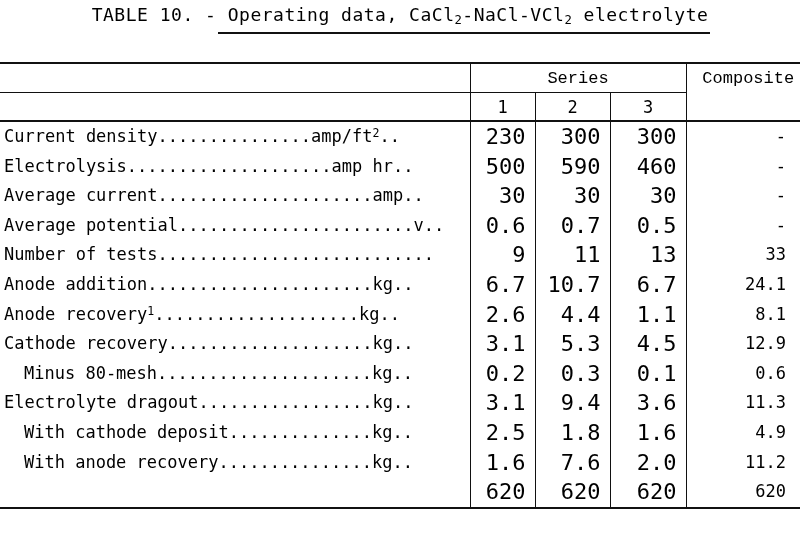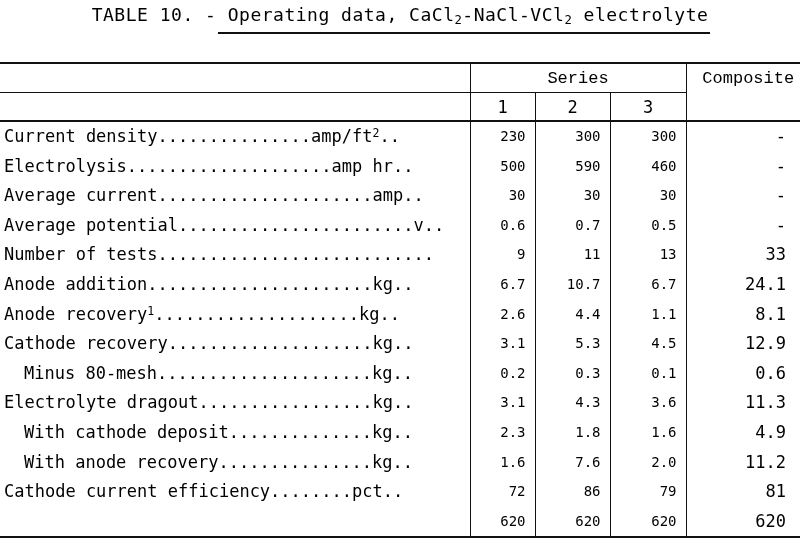--- a/index.html
+++ b/index.html
@@ -117,21 +117,21 @@
     overflow: hidden;
     margin-top: 40px;
   }
   .stub .indent { display: inline-block; width: 20px; }
   .leader {
     letter-spacing: 0px;
   }
   .num {
     text-align: right;
     padding-right: 9px !important;
-    font-size: 14px;
+    font-size: 22px;
     white-space: nowrap;
     margin-left: 29px;
   }
   .num-comp {
     text-align: right;
     padding-right: 14px !important;
     font-size: 17px;
     white-space: nowrap;
   }
 </style>
@@ -230,44 +230,37 @@
           <tr>
             <td class="row-cell stub"><span class="indent"></span><span>Minus 80-mesh</span><span class="leader">.....................</span><span>kg..</span></td>
             <td class="row-cell num vline-l">0.2</td>
             <td class="row-cell num vline-l">0.3</td>
             <td class="row-cell num vline-l">0.1</td>
             <td class="row-cell num-comp vline-l">0.6</td>
           </tr>
           <tr>
             <td class="row-cell stub"><span>Electrolyte dragout</span><span class="leader">.................</span><span>kg..</span></td>
             <td class="row-cell num vline-l">3.1</td>
-            <td class="row-cell num vline-l">4.3</td>
+            <td class="row-cell num vline-l">9.4</td>
             <td class="row-cell num vline-l">3.6</td>
             <td class="row-cell num-comp vline-l">11.3</td>
           </tr>
           <tr>
             <td class="row-cell stub"><span class="indent"></span><span>With cathode deposit</span><span class="leader">..............</span><span>kg..</span></td>
-            <td class="row-cell num vline-l">2.3</td>
+            <td class="row-cell num vline-l">2.5</td>
             <td class="row-cell num vline-l">1.8</td>
             <td class="row-cell num vline-l">1.6</td>
             <td class="row-cell num-comp vline-l">4.9</td>
           </tr>
           <tr>
             <td class="row-cell stub"><span class="indent"></span><span>With anode recovery</span><span class="leader">...............</span><span>kg..</span></td>
             <td class="row-cell num vline-l">1.6</td>
             <td class="row-cell num vline-l">7.6</td>
             <td class="row-cell num vline-l">2.0</td>
             <td class="row-cell num-comp vline-l">11.2</td>
-          </tr>
-          <tr>
-            <td class="row-cell stub"><span>Cathode current efficiency</span><span class="leader">........</span><span>pct..</span></td>
-            <td class="row-cell num vline-l">72</td>
-            <td class="row-cell num vline-l">86</td>
-            <td class="row-cell num vline-l">79</td>
-            <td class="row-cell num-comp vline-l">81</td>
           </tr>
           <tr class="rule-bottom">
             <td class="row-cell stub"></td>
             <td class="row-cell num vline-l">620</td>
             <td class="row-cell num vline-l">620</td>
             <td class="row-cell num vline-l">620</td>
             <td class="row-cell num-comp vline-l">620</td>
           </tr>
         </tbody>
     </table>

